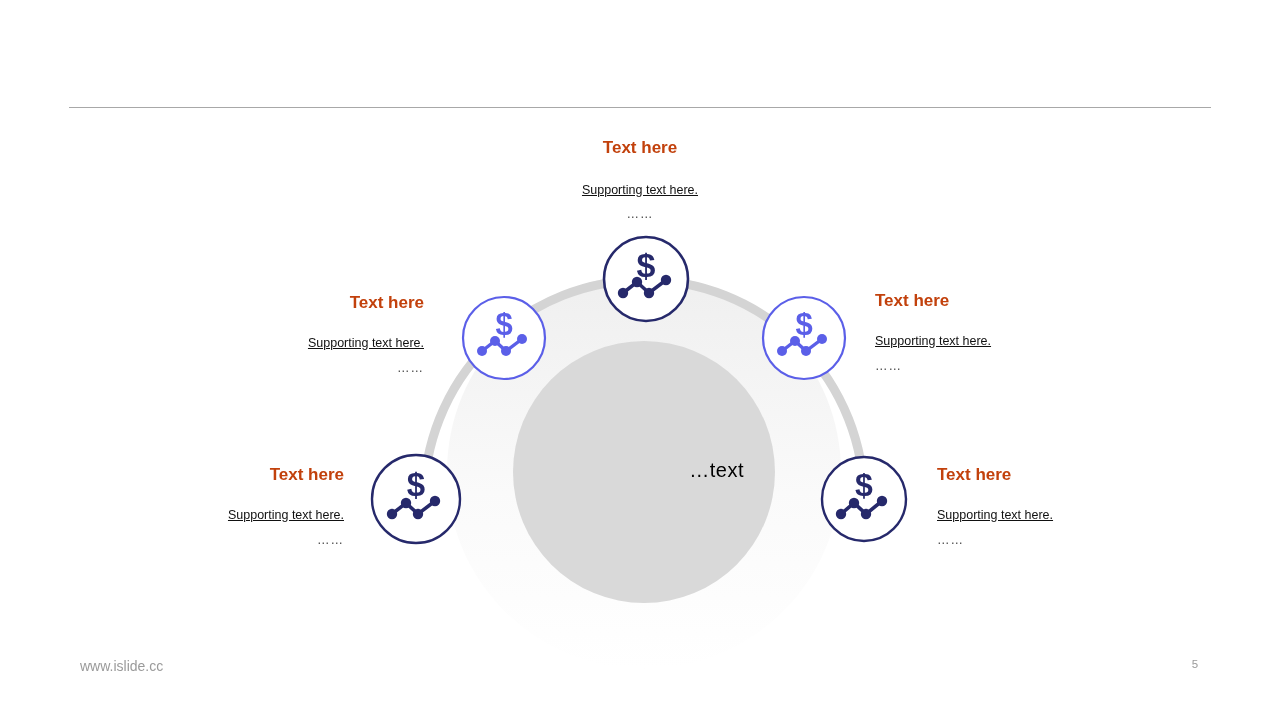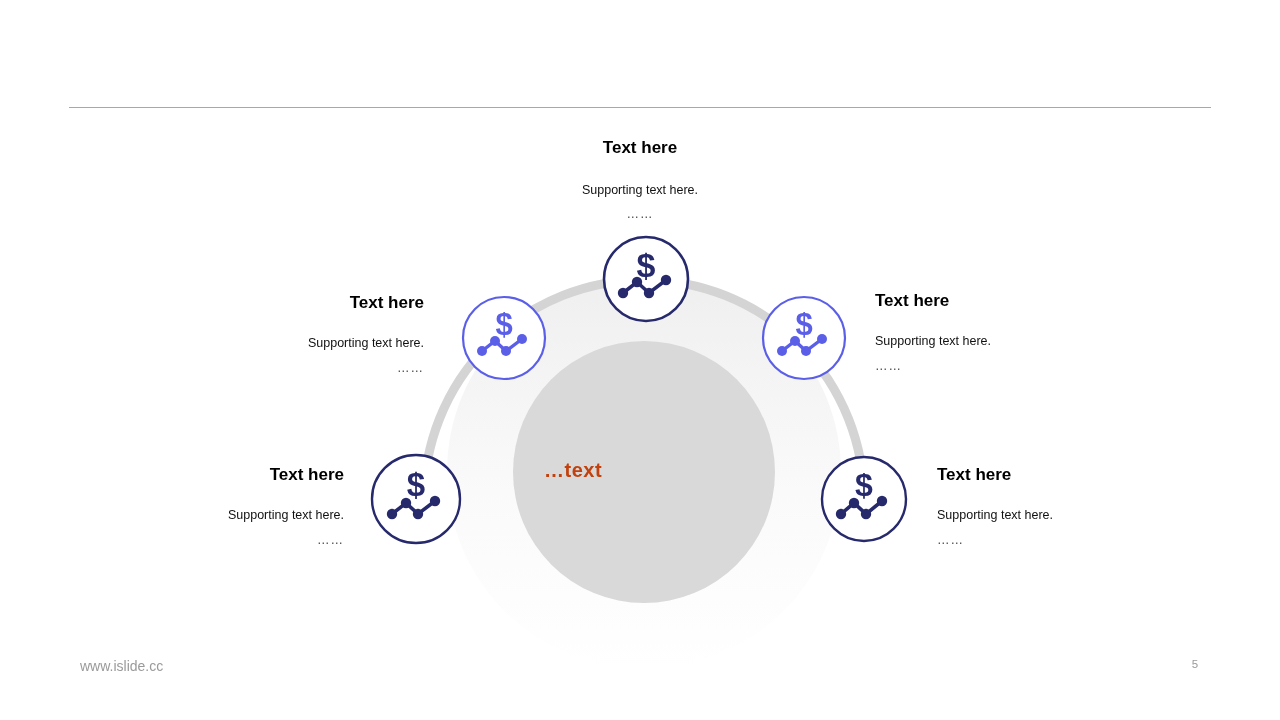--- a/index.html
+++ b/index.html
@@ -36,30 +36,31 @@
   }
   .stage svg { display: block; }
 
   
   .tblock {
     position: absolute;
   }
   .tblock .title {
     font-size: 17px;
     font-weight: bold;
-    color: #000000;
+    color: #c2410c;
     line-height: 1.1;
     white-space: nowrap;
   }
   .tblock .sub {
     font-size: 12.5px;
     color: #111;
     line-height: 1.1;
     white-space: nowrap;
     margin-top: 24px;
+    text-decoration: underline;
   }
   .tblock .dots {
     font-size: 12.5px;
     color: #444;
     letter-spacing: 1px;
     line-height: 1.1;
     margin-top: 12px;
   }
 
   .align-right { text-align: right; }
@@ -76,25 +77,24 @@
 
   #blk-left-dn { left: 88px;  top: 466px; width: 256px; }
   #blk-right-dn{ left: 937px; top: 466px; width: 280px; }
 
   
   .center-label {
     position: absolute;
     left: 544px;
     top: 459px;
     width: 200px;
-    text-align: left;
+    text-align: right;
     font-size: 20px;
-    color: #c2410c;
+    color: #000000;
     letter-spacing: 0.5px;
-    font-weight: bold;
   }
 
   
   .footer-url {
     position: absolute;
     left: 80px;
     top: 658px;
     font-size: 14px;
     color: #9a9a9a;
   }

